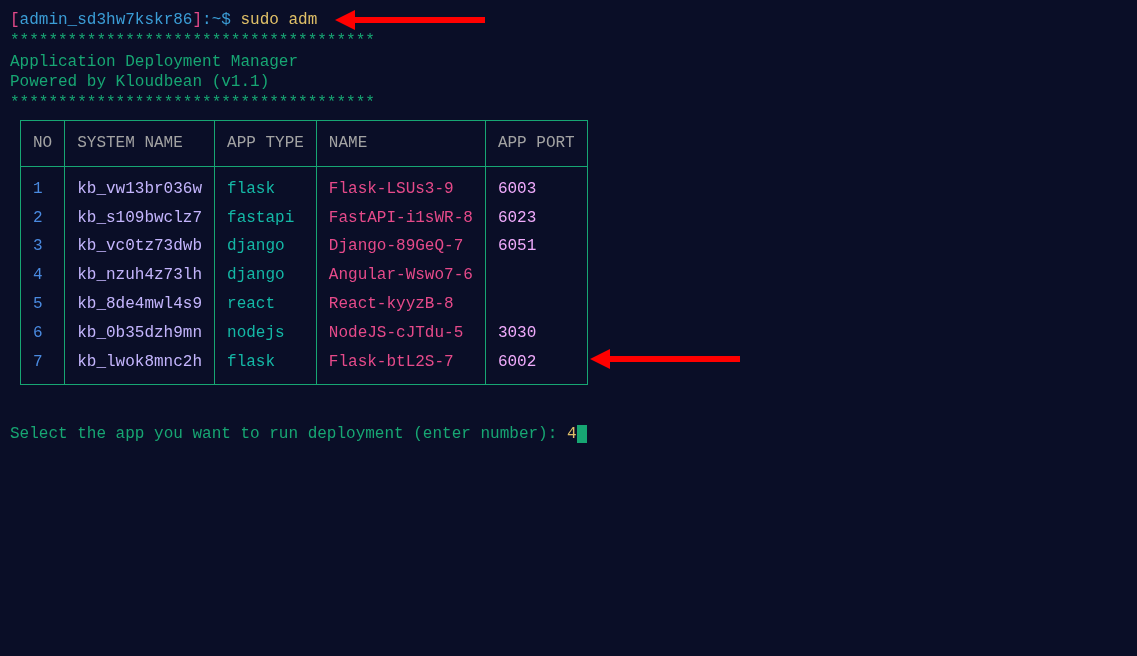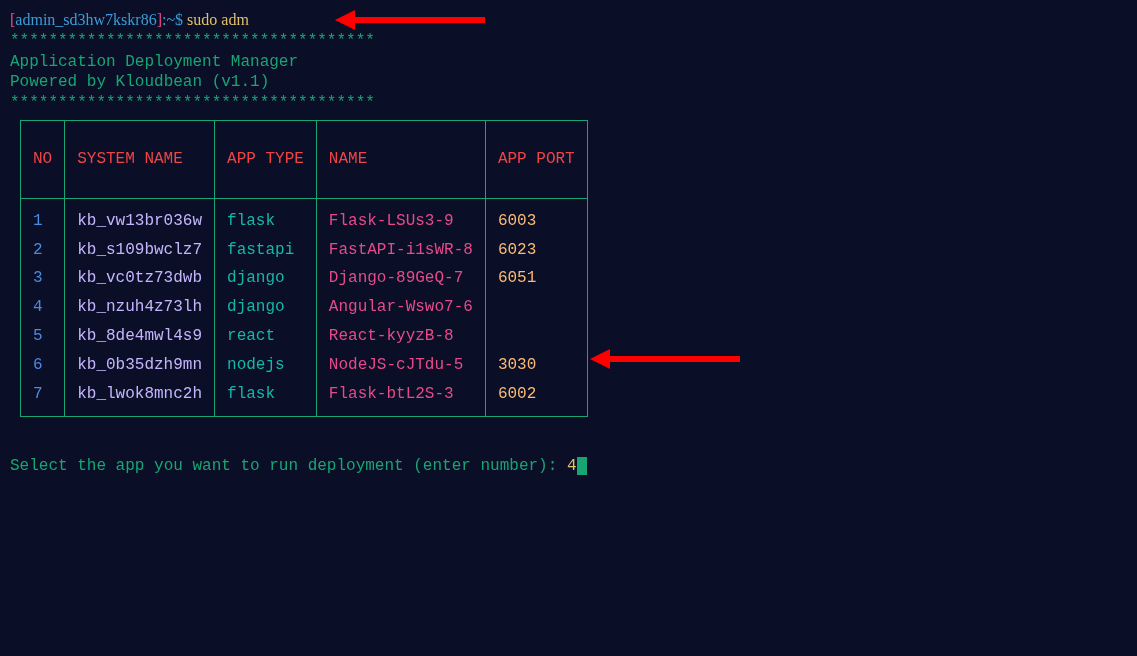--- a/index.html
+++ b/index.html
@@ -14,21 +14,20 @@
       color: #fff;
       padding: 10px;
       line-height: 1.3;
       width: 1137px;
       height: 656px;
       position: relative;
       overflow: hidden;
     }
     .prompt-line {
       white-space: pre;
-      font-family: Liberation Serif, serif;
     }
     .user-bracket {
       color: #e64a8a;
     }
     .user-name {
       color: #3b9dd6;
     }
     .prompt-suffix {
       color: #3b9dd6;
     }
@@ -51,41 +50,41 @@
     }
     th, td {
       border: 1px solid #17a673;
       padding: 8px 12px;
       text-align: left;
       font-family: inherit;
       font-size: 16px;
       vertical-align: top;
     }
     th {
-      color: #ef4444;
+      color: #a3a3a3;
       font-weight: normal;
-      padding: 28px 12px;
+      padding: 12px 12px;
     }
     td {
       border-top: 1px solid #17a673;
     }
     .col-no {
       color: #4a8ae0;
     }
     .col-sysname {
       color: #c4b5fd;
     }
     .col-apptype {
       color: #14b8a6;
     }
     .col-name {
       color: #e64a8a;
     }
     .col-port {
-      color: #fdba74;
+      color: #f0abfc;
       margin-left: 39px;
     }
     .select-prompt {
       color: #17a673;
       margin-top: 39px;
       white-space: pre;
     }
     .input-val {
       color: #e0c068;
     }
@@ -212,21 +211,21 @@
           <td class="col-no">6</td>
           <td class="col-sysname">kb_0b35dzh9mn</td>
           <td class="col-apptype">nodejs</td>
           <td class="col-name">NodeJS-cJTdu-5</td>
           <td class="col-port">3030</td>
         </tr>
         <tr>
           <td class="col-no">7</td>
           <td class="col-sysname">kb_lwok8mnc2h</td>
           <td class="col-apptype">flask</td>
-          <td class="col-name">Flask-btL2S-3</td>
+          <td class="col-name">Flask-btL2S-7</td>
           <td class="col-port">6002</td>
         </tr>
       </tbody>
   </table>
 </div>
 
 <div class="select-prompt"><span>Select the app you want to run deployment (enter number): </span><span class="input-val">4</span><span class="cursor"></span></div>
 
 <div class="arrow arrow1">
   <div class="arrow-head"></div>

